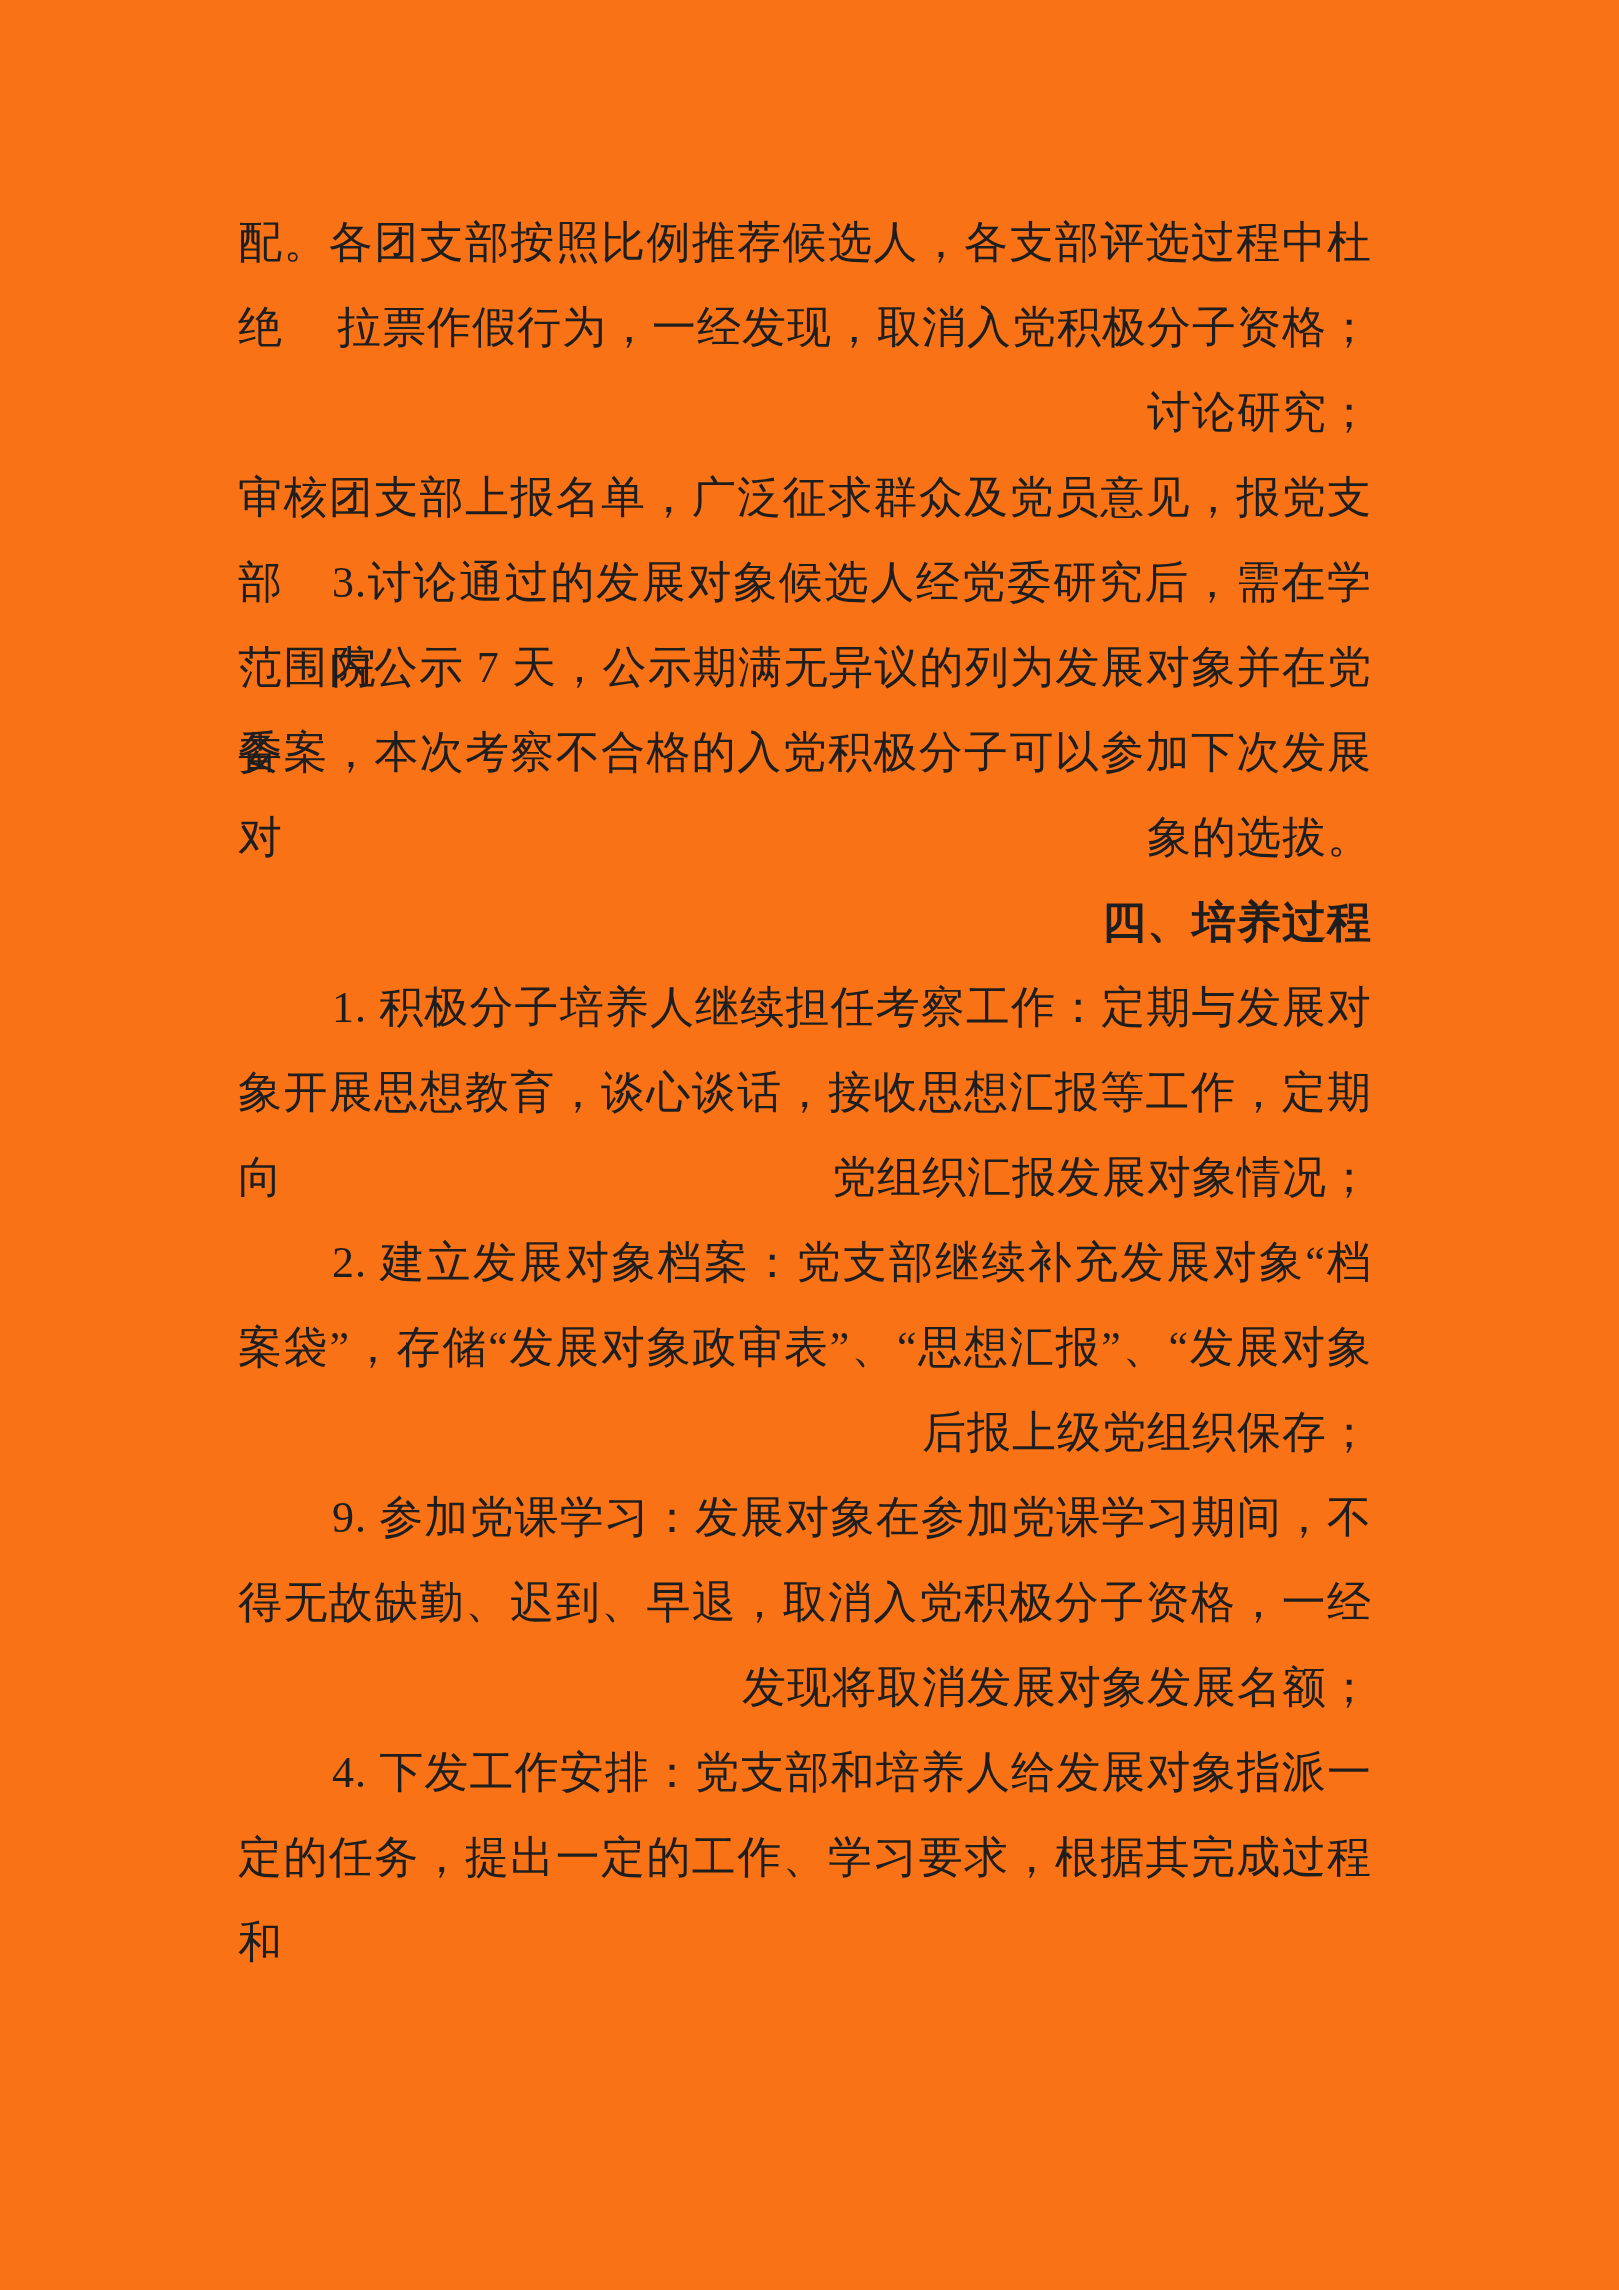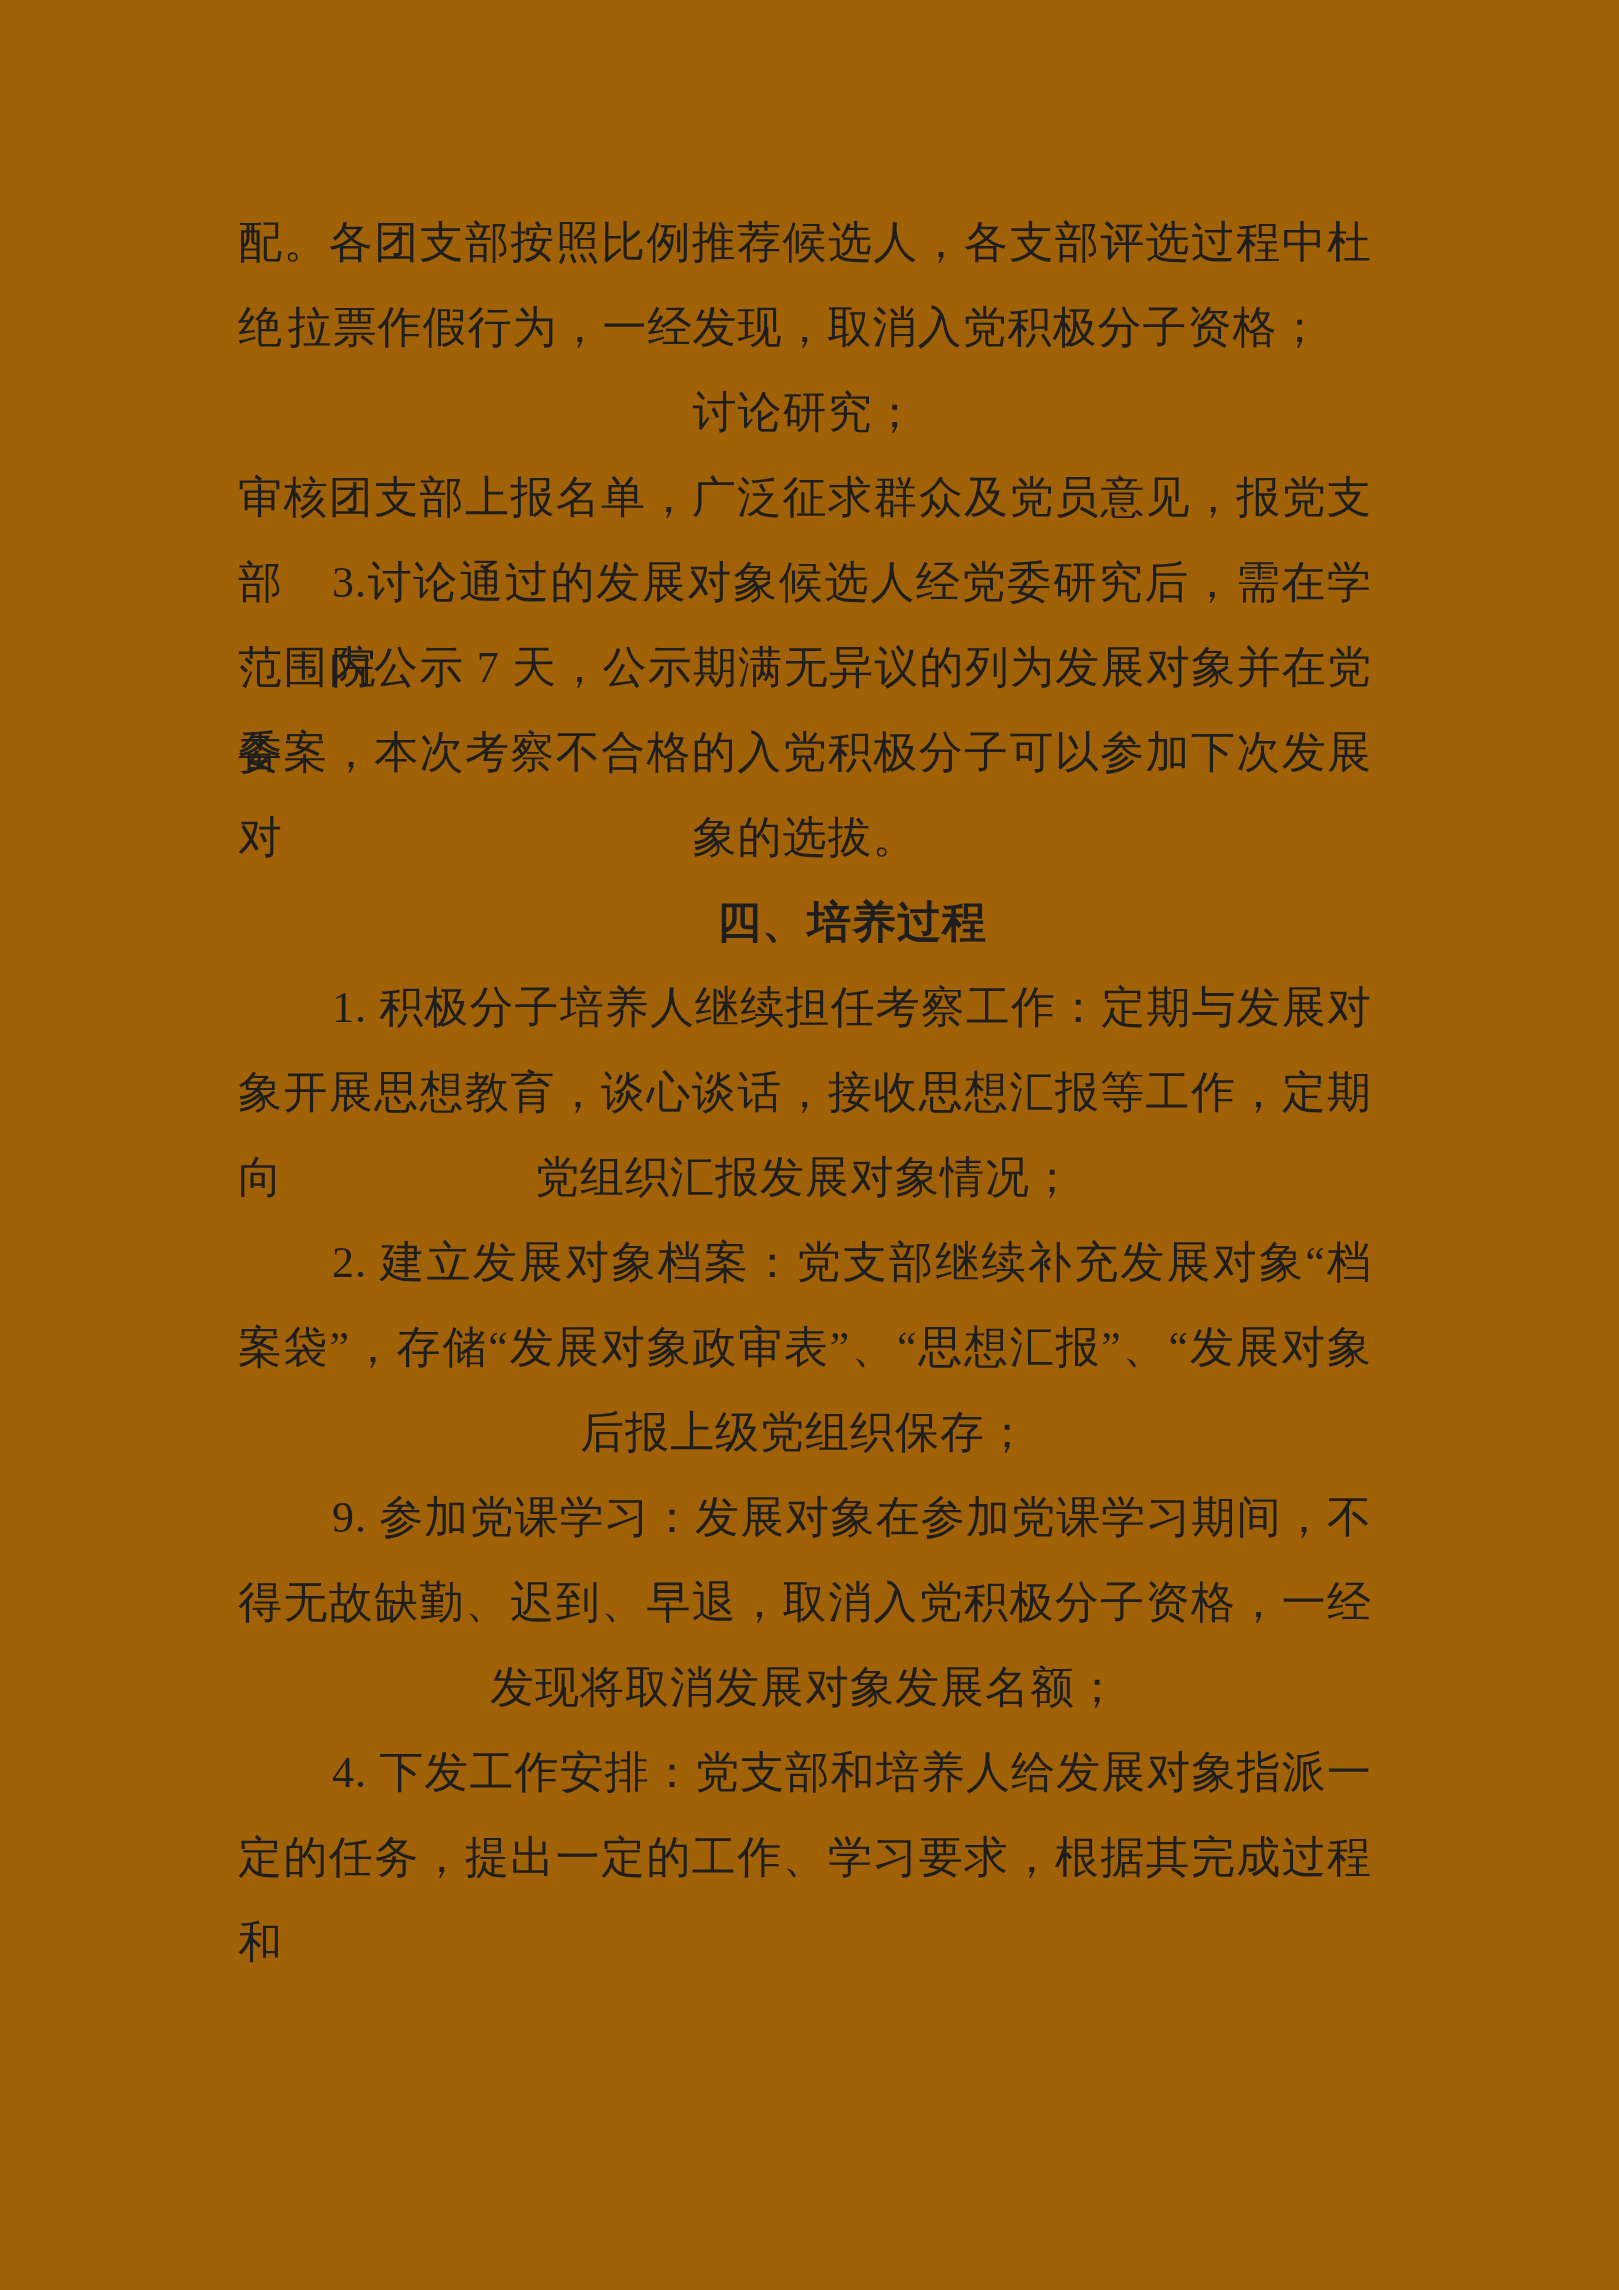--- a/index.html
+++ b/index.html
@@ -13,34 +13,34 @@
     position: relative;
     font-family: "Liberation Serif", "DejaVu Serif", serif;
     overflow: hidden;
   }
   .page {
     position: absolute;
     left: 0;
     top: 0;
     width: 1619px;
     height: 2291px;
-    background: #a16207;
+    background: #f97316;
   }
   .text-block {
     position: absolute;
     left: 238px;
     top: 200px;
     width: 1134px;
     color: #1e1e1e;
   }
   .line {
     height: 85px;
     line-height: 85px;
     font-size: 44px;
-    text-align: center;
+    text-align: right;
     white-space: nowrap;
     letter-spacing: 1px;
   }
   .line.fill {
     white-space: normal;
     text-align: justify;
     text-align-last: justify;
     text-justify: inter-character;
   }
   .line.indent {

